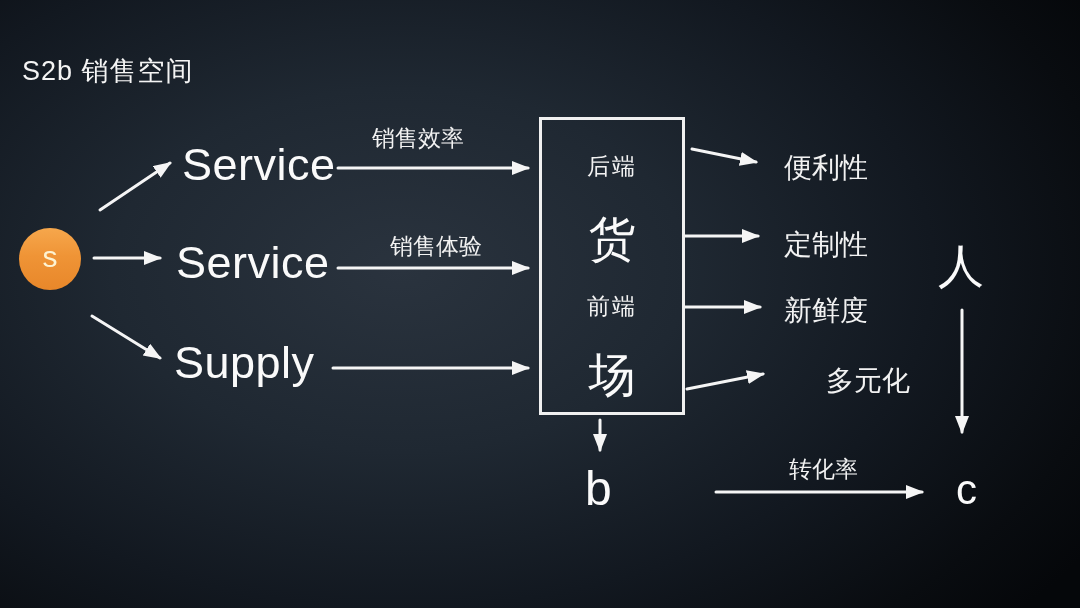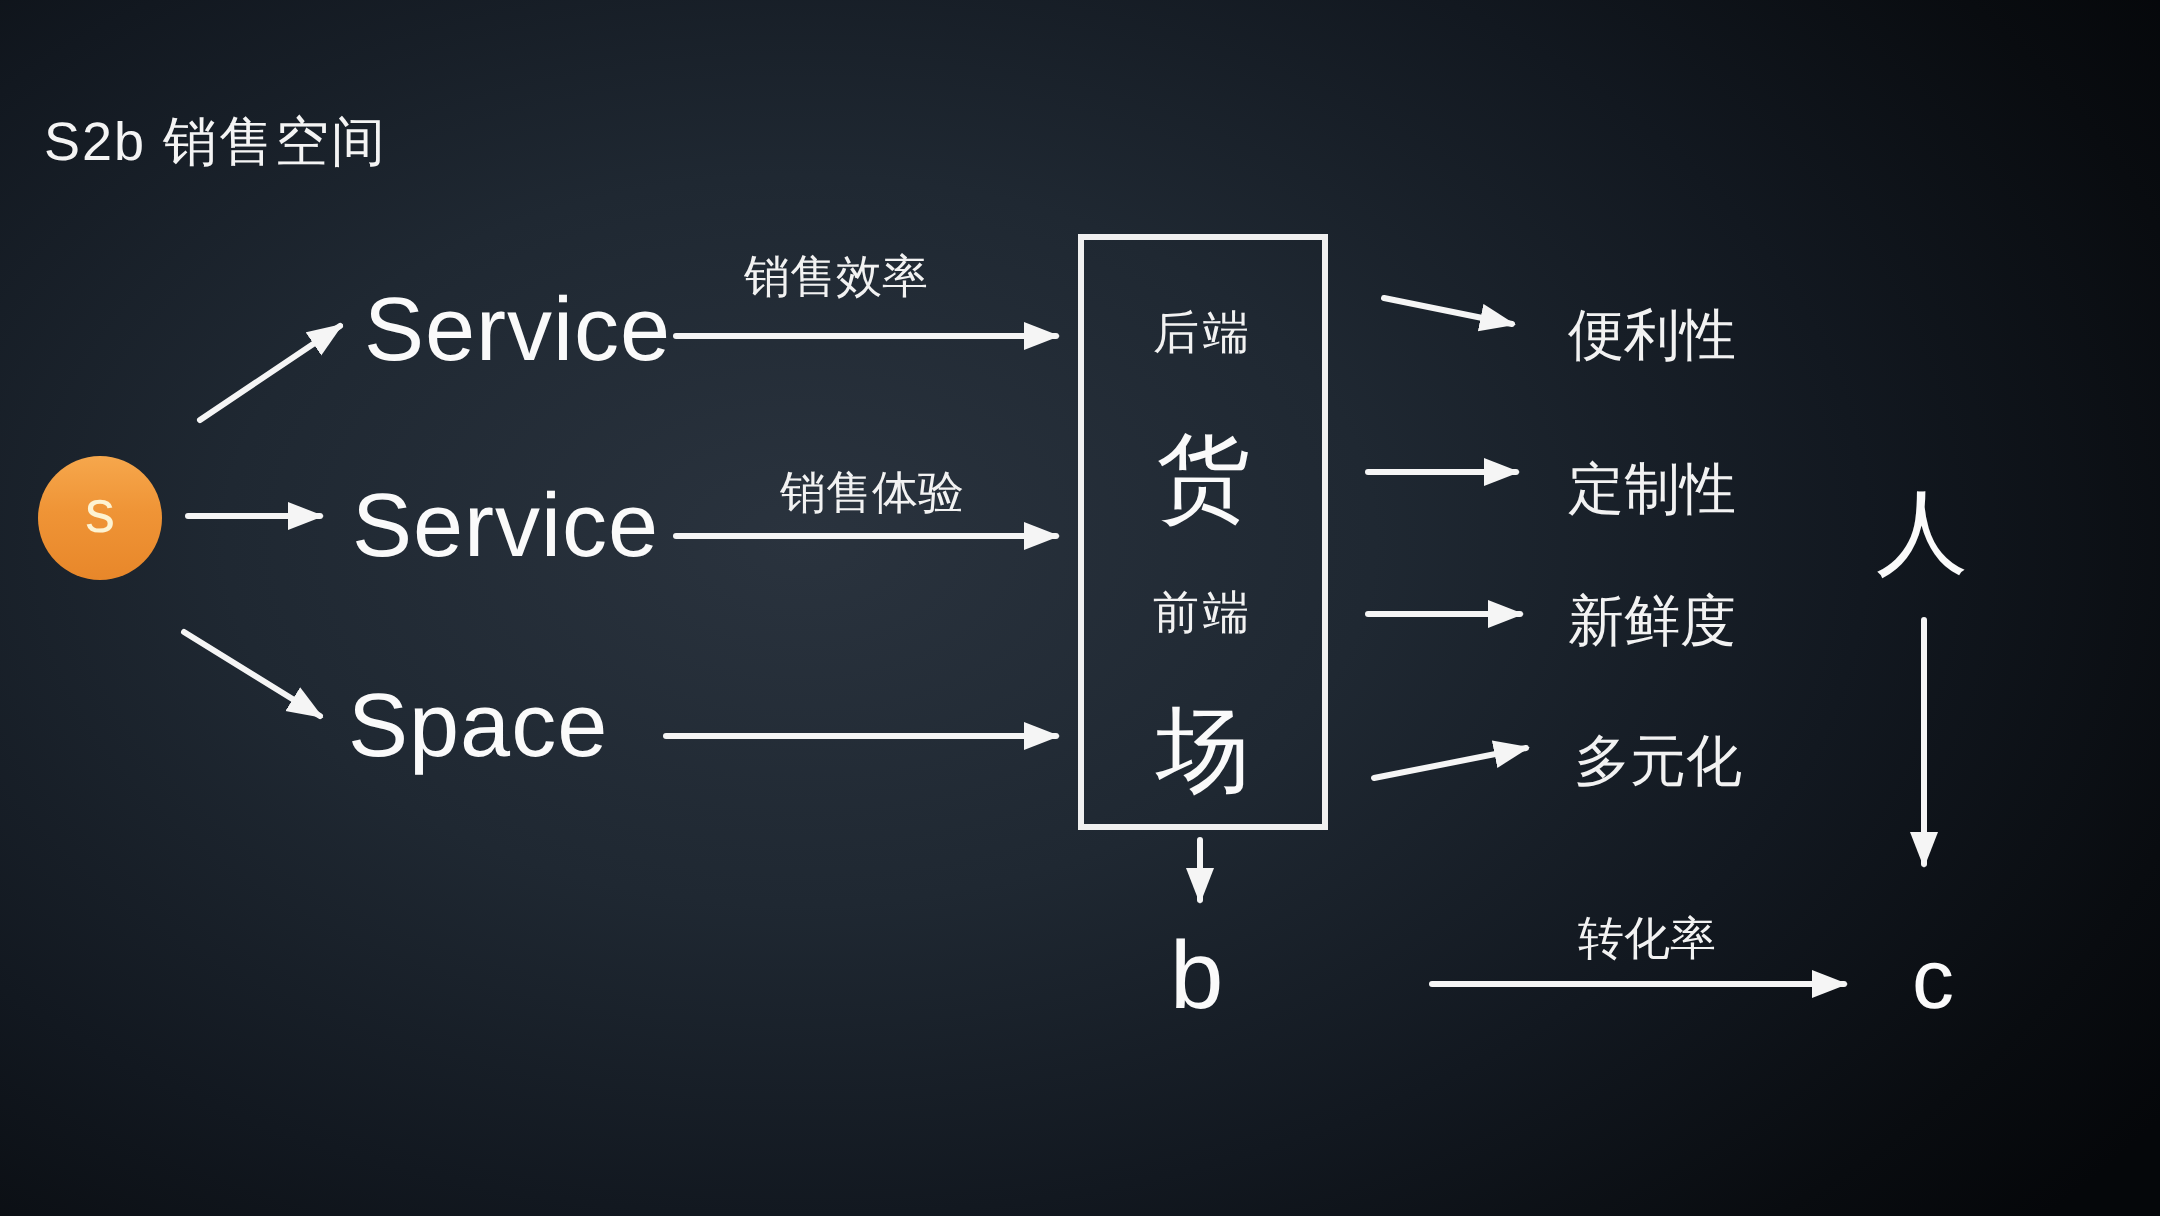--- a/index.html
+++ b/index.html
@@ -55,21 +55,21 @@
   #s-node .s-text {
     font-size: 30px;
     font-weight: 400;
     color: #fdf3d2;
     line-height: 1;
     padding-bottom: 4px;
   }
   #center-box {
     position: absolute;
     left: 539px; top: 117px;
-    width: 125px; height: 298px;
+    width: 146px; height: 298px;
     border: 3px solid #f0f0f0;
   }
   .box-small {
     position: absolute;
     left: 50%; transform: translateX(-50%);
     font-size: 23px;
     letter-spacing: 2px;
     color: #f2f2f2;
   }
   .box-big {
@@ -116,36 +116,36 @@
   </svg>
 
   <div id="title" class="lbl">S2b 销售空间</div>
 
   <div id="s-node">
     <span class="s-text">s</span>
   </div>
 
   <div class="lbl latin-big" style="left:182px; top:141px;">Service</div>
   <div class="lbl latin-big" style="left:176px; top:239px;">Service</div>
-  <div class="lbl latin-big" style="left:174px; top:339px;">Space</div>
+  <div class="lbl latin-big" style="left:174px; top:339px;">Supply</div>
 
   <div class="lbl cn-label" style="left:372px; top:126px;">销售效率</div>
   <div class="lbl cn-label" style="left:390px; top:234px;">销售体验</div>
 
   <div id="center-box">
     <span class="box-small" style="top:31px;">后端</span>
     <span class="box-big" style="top:88px;">货</span>
     <span class="box-small" style="top:171px;">前端</span>
     <span class="box-big" style="top:224px;">场</span>
   </div>
 
   <div class="lbl cn-out" style="left:784px; top:153px;">便利性</div>
   <div class="lbl cn-out" style="left:784px; top:230px;">定制性</div>
   <div class="lbl cn-out" style="left:784px; top:296px;">新鲜度</div>
-  <div class="lbl cn-out" style="left:787px; top:366px;">多元化</div>
+  <div class="lbl cn-out" style="left:826px; top:366px;">多元化</div>
 
   <div class="lbl latin-node" style="left:938px; top:242px; font-size:46px;">人</div>
   <div class="lbl latin-node" style="left:585px; top:464px; font-size:48px;">b</div>
   <div class="lbl latin-node" style="left:956px; top:468px; font-size:42px;">c</div>
 
   <div class="lbl cn-label" style="left:789px; top:457px;">转化率</div>
 
 </div>
 
 </body></html>

